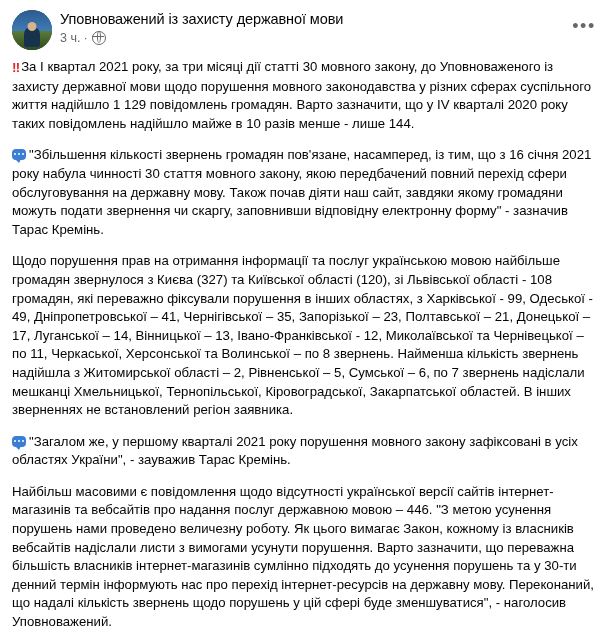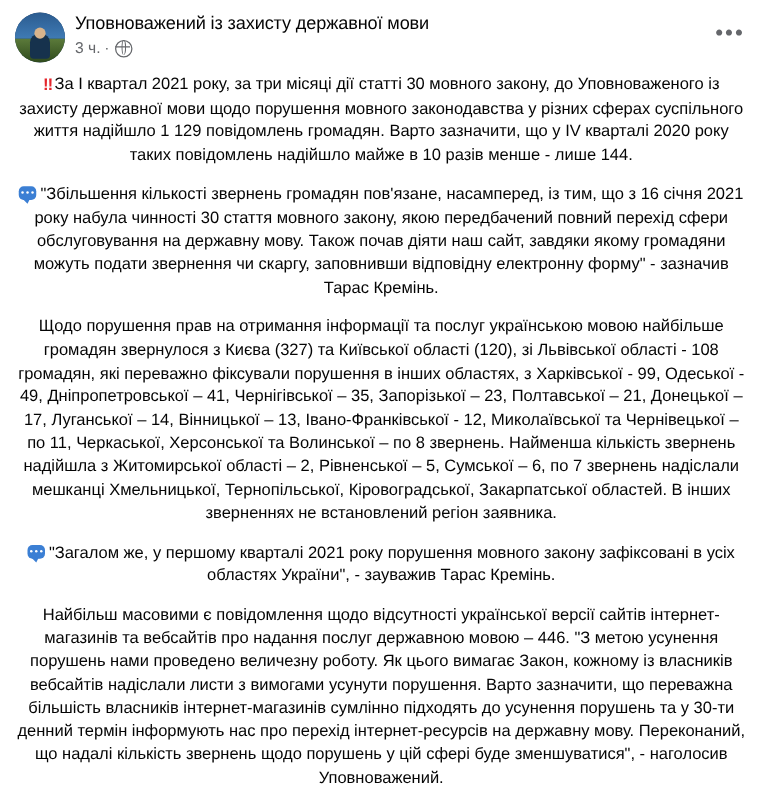--- a/index.html
+++ b/index.html
@@ -71,21 +71,21 @@
   }
   .page-name {
     font-size: 14.5px;
     font-weight: normal;
     color: #050505;
     line-height: 18px;
     letter-spacing: -0.1px;
   }
   .meta-line {
     display: flex;
-    align-items: flex-end;
+    align-items: center;
     font-size: 12.5px;
     color: #65676b;
     line-height: 16px;
     margin-top: 2px;
   }
   .meta-dot {
     margin: 0 3px;
   }
   .globe-icon {
     display: inline-block;
@@ -133,21 +133,21 @@
   }
   .post-body {
     padding: 2px 12px 8px 12px;
     box-sizing: border-box;
   }
   .para {
     font-size: 13.2px;
     line-height: 18.6px;
     color: #050505;
     margin: 0 0 13px 0;
-    text-align: center;
+    text-align: left;
     word-wrap: break-word;
   }
   .para:last-child {
     margin-bottom: 0;
   }
   .emoji {
     display: inline-block;
     margin-right: 2px;
     vertical-align: -1px;
   }

